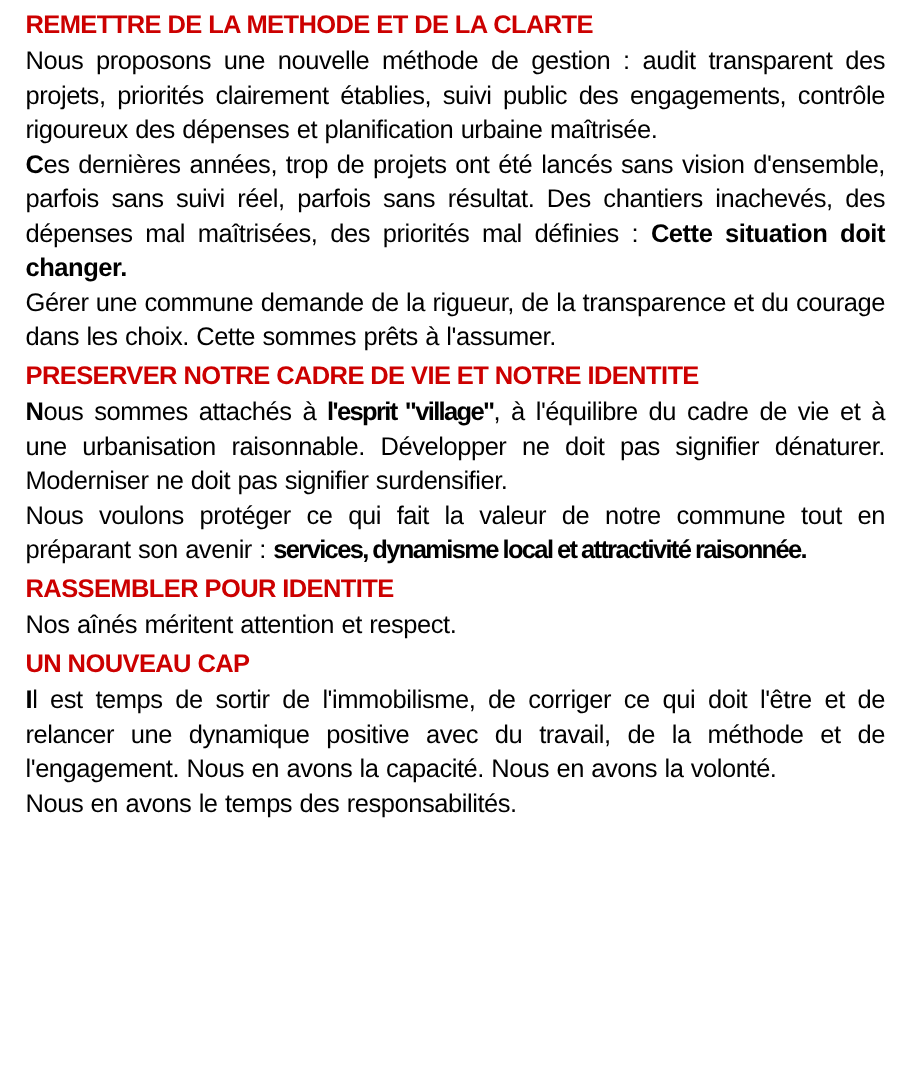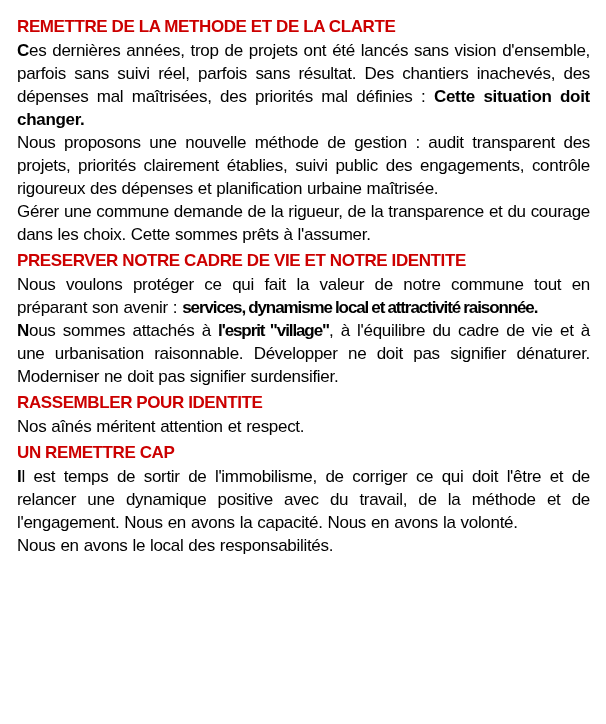--- a/index.html
+++ b/index.html
@@ -11,21 +11,21 @@
     width: 606px;
     height: 724px;
     overflow: hidden;
     font-family: "Liberation Sans", "DejaVu Sans", sans-serif;
     -webkit-font-smoothing: antialiased;
   }
   .page {
     box-sizing: border-box;
     width: 606px;
     height: 724px;
-    padding: 15px 16px 0 17px;
+    padding: 5px 16px 0 17px;
     background: var(--page-bg, #ffffff);
   }
   .section {
     margin-top: 3px;
   }
   .section:first-child {
     margin-top: 0;
   }
   .heading {
     margin: 0 0 1px 0;
@@ -53,32 +53,32 @@
     word-spacing: -0.5px;
   }
 </style>
 </head>
 <body>
 
 <main class="page">
   <div>
       <section class="section">
         <h2 class="heading">REMETTRE DE LA METHODE ET DE LA CLARTE</h2>
+        <p class="para"><span class="run">Nous proposons une nouvelle méthode de gestion : audit transparent des projets, priorités clairement établies, suivi public des engagements, contrôle rigoureux des dépenses et planification urbaine maîtrisée.</span></p>
         <p class="para"><span class="run bold">C</span><span class="run">es dernières années, trop de projets ont été lancés sans vision d'ensemble, parfois sans suivi réel, parfois sans résultat. Des chantiers inachevés, des dépenses mal maîtrisées, des priorités mal définies : </span><span class="run bold">Cette situation doit changer.</span></p>
-        <p class="para"><span class="run">Nous proposons une nouvelle méthode de gestion : audit transparent des projets, priorités clairement établies, suivi public des engagements, contrôle rigoureux des dépenses et planification urbaine maîtrisée.</span></p>
         <p class="para"><span class="run">Gérer une commune demande de la rigueur, de la  transparence et du courage dans les choix. Cette sommes prêts à l'assumer.</span></p>
       </section>
       <section class="section">
         <h2 class="heading">PRESERVER NOTRE CADRE DE VIE ET NOTRE IDENTITE</h2>
+        <p class="para"><span class="run bold">N</span><span class="run">ous sommes attachés à </span><span class="run bold narrow">l'esprit "village"</span><span class="run">, à l'équilibre du cadre de vie et à une urbanisation raisonnable. Développer ne doit pas signifier dénaturer. Moderniser ne doit pas signifier surdensifier.</span></p>
         <p class="para"><span class="run">Nous voulons protéger ce qui fait la valeur de notre commune tout en préparant son avenir : </span><span class="run bold narrow">services, dynamisme local et attractivité raisonnée.</span></p>
-        <p class="para"><span class="run bold">N</span><span class="run">ous sommes attachés à </span><span class="run bold narrow">l'esprit "village"</span><span class="run">, à l'équilibre du cadre de vie et à une urbanisation raisonnable. Développer ne doit pas signifier dénaturer. Moderniser ne doit pas signifier surdensifier.</span></p>
       </section>
       <section class="section">
         <h2 class="heading">RASSEMBLER POUR IDENTITE</h2>
         <p class="para"><span class="run">Nos aînés méritent attention et respect.</span></p>
       </section>
       <section class="section">
-        <h2 class="heading">UN REMETTRE CAP</h2>
+        <h2 class="heading">UN NOUVEAU CAP</h2>
         <p class="para"><span class="run bold">I</span><span class="run">l est temps de sortir de l'immobilisme, de corriger ce qui doit l'être et de relancer une dynamique positive avec du travail, de la méthode et de l'engagement. Nous en avons la capacité. Nous en avons la volonté.</span></p>
-        <p class="para"><span class="run">Nous en avons le local des responsabilités.</span></p>
+        <p class="para"><span class="run">Nous en avons le temps des responsabilités.</span></p>
       </section>
     </div>
 </main>
 
 </body></html>

